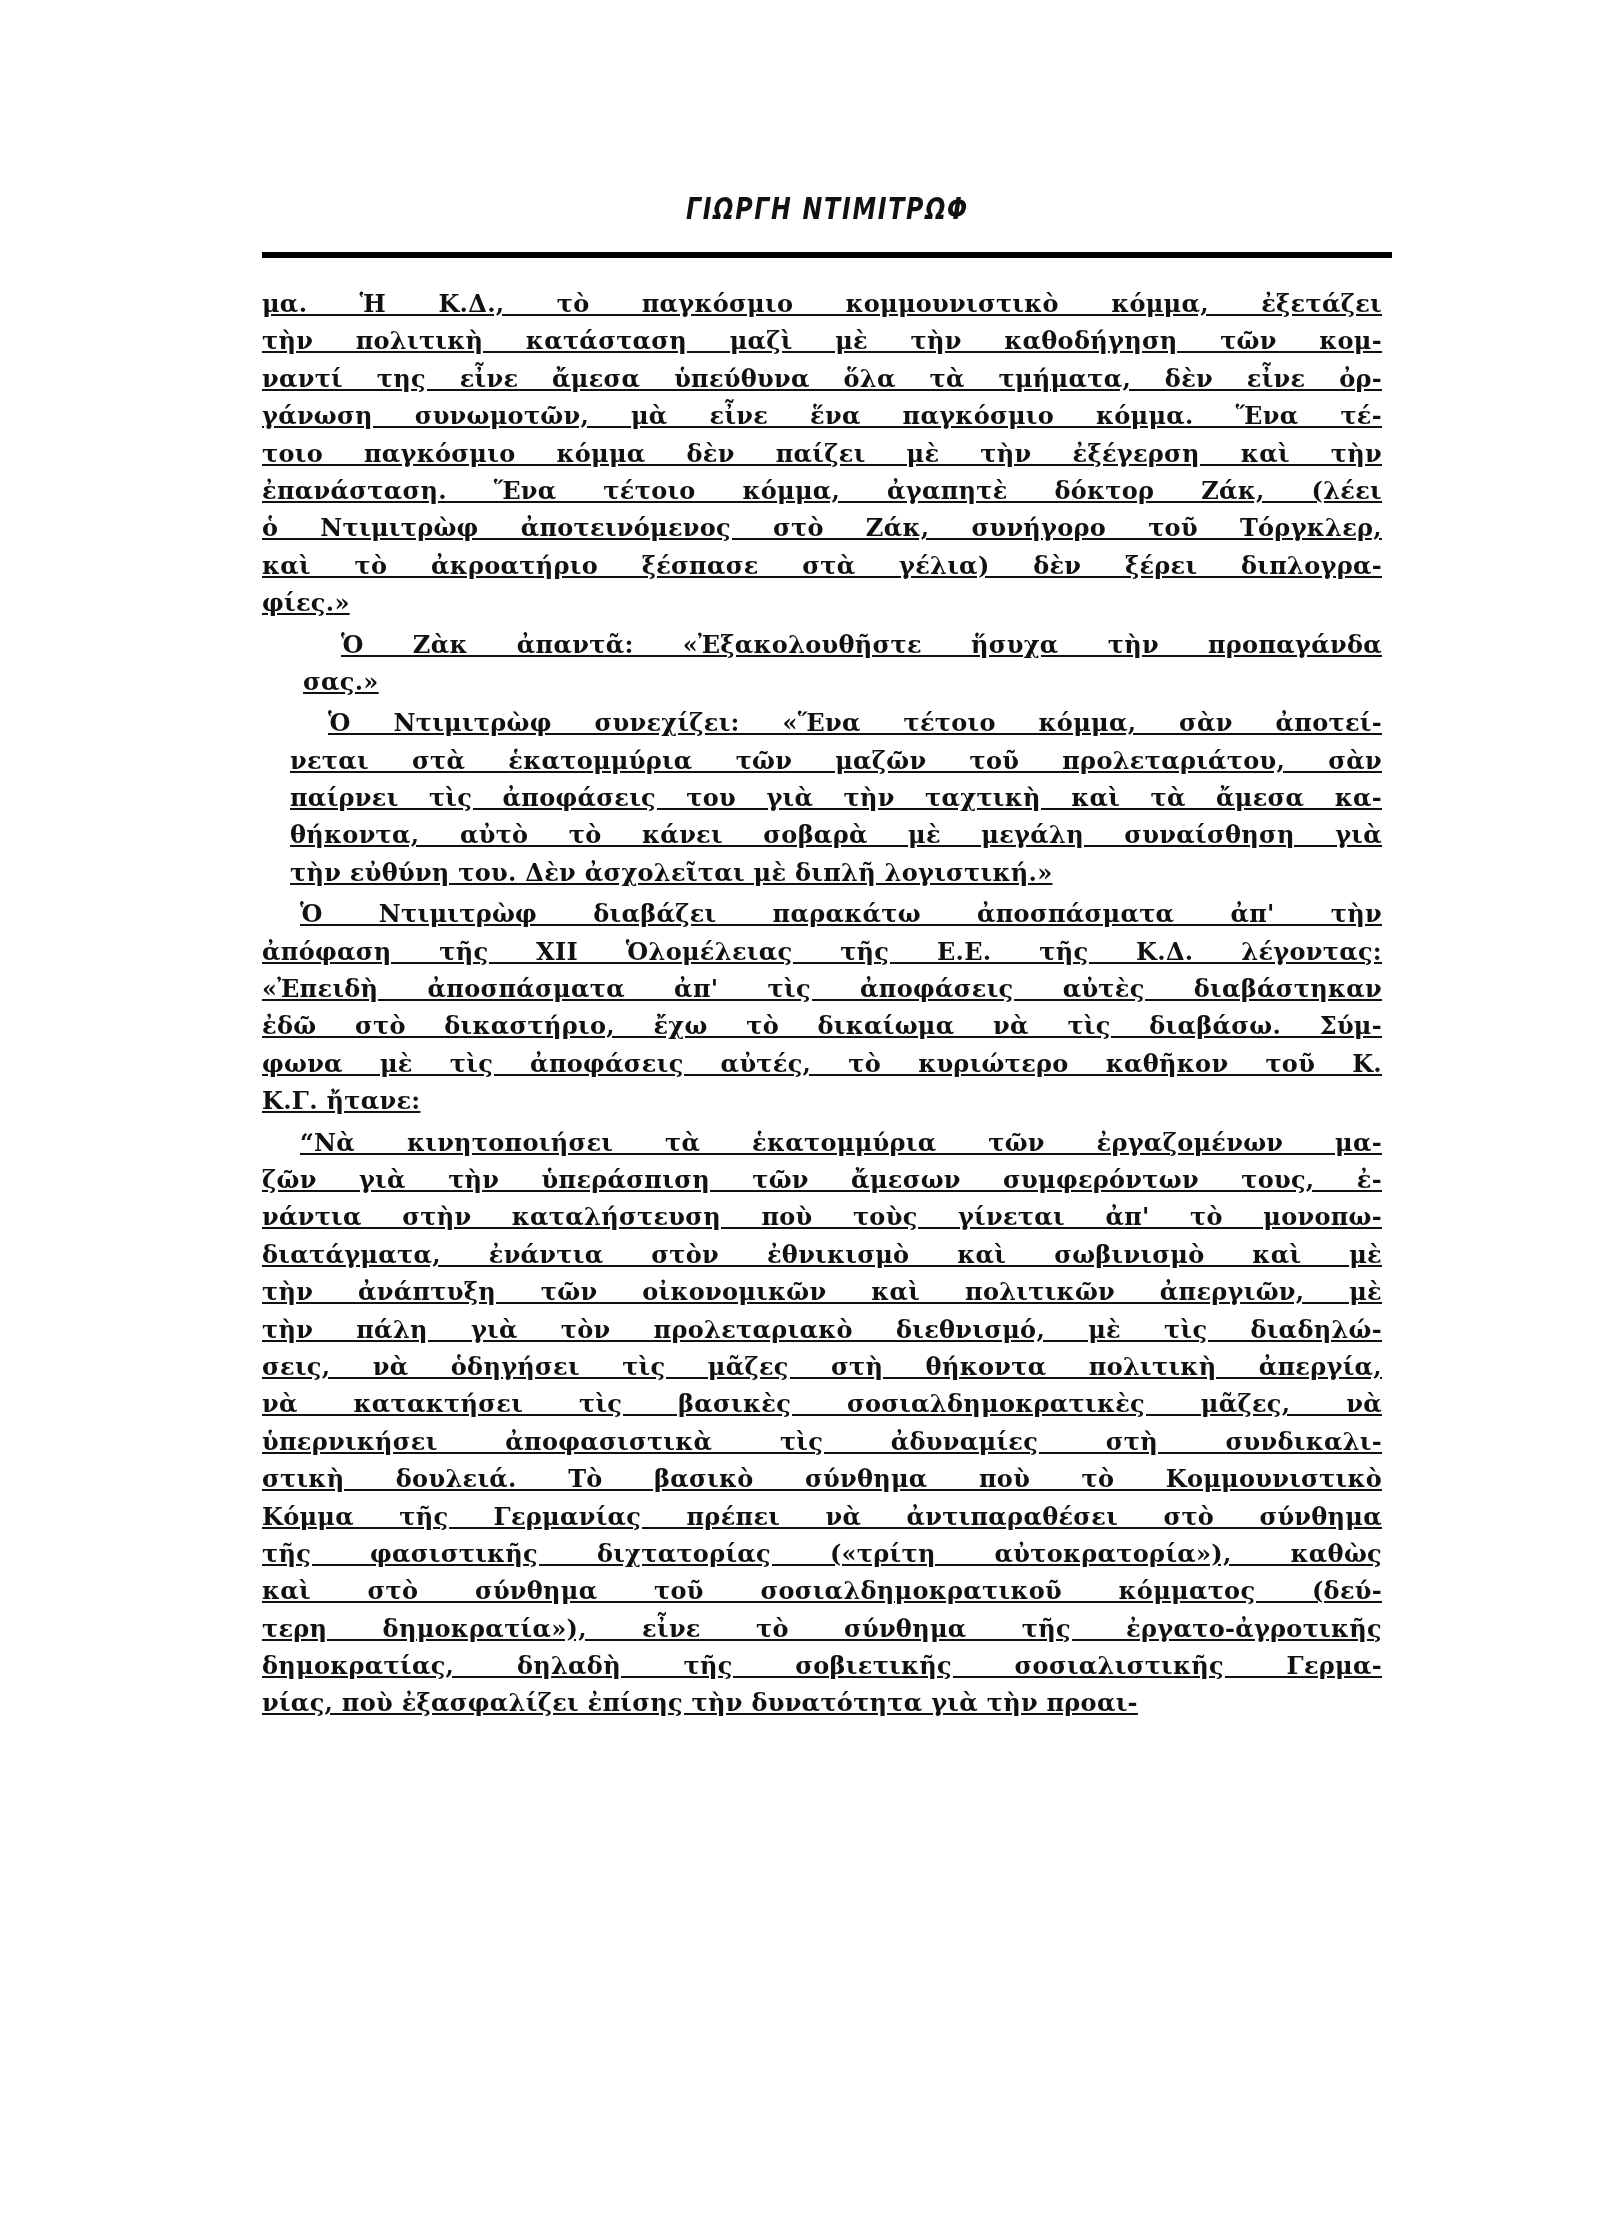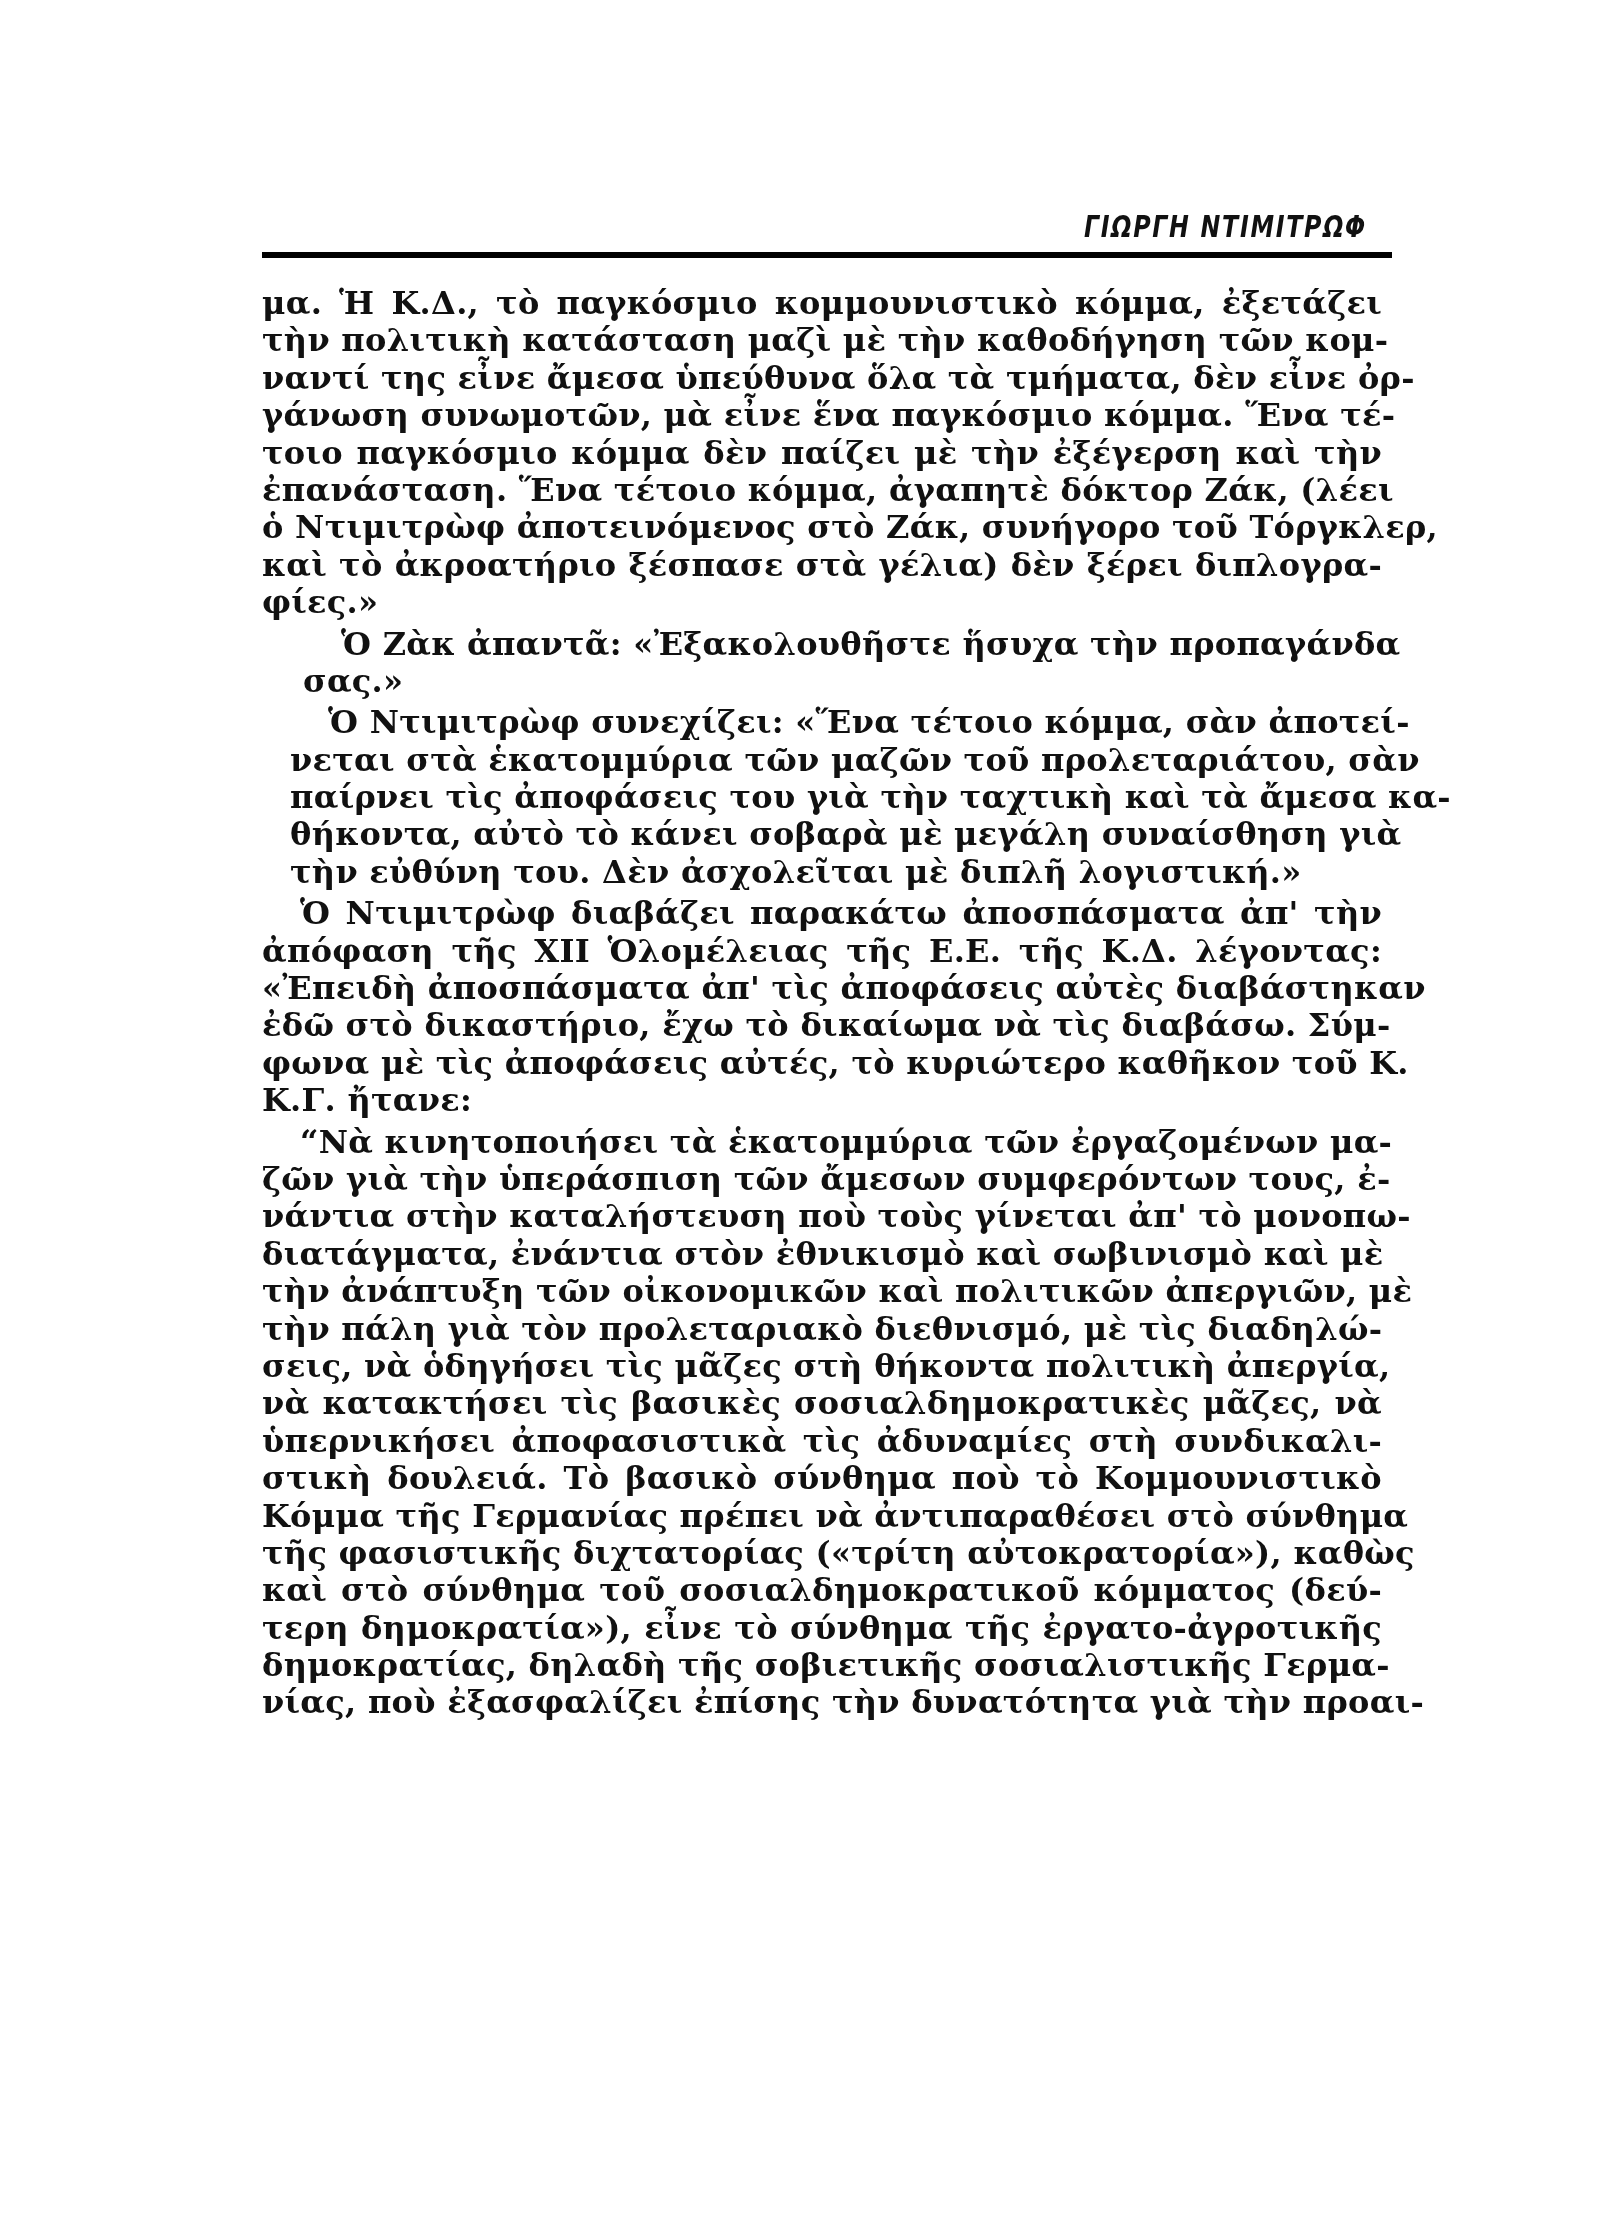--- a/index.html
+++ b/index.html
@@ -1,21 +1,21 @@
 <!DOCTYPE html>
 <html><head>
 <meta charset="utf-8">
 <style>
   html, body { margin:0; padding:0; background:#ffffff; }
   body { width:1600px; height:2231px; position:relative; overflow:hidden; }
   .page { position:absolute; left:262px; top:0; width:1130px; color:#111; font-family:"DejaVu Serif", serif; }
-  .header { position:absolute; top:190px; left:0; width:1130px; text-align:right;margin-top:18px; }
+  .header { position:absolute; top:190px; left:0; width:1130px; text-align:center; }
   .header-title { font-family:"DejaVu Sans Condensed","DejaVu Sans", sans-serif; font-size:31px; font-style:italic; letter-spacing:2px; font-weight:bold; transform:scaleX(0.85); display:inline-block; }
   .rule { position:absolute; top:252px; left:0; width:1130px; height:6px; background:#000; }
-  .body { position:absolute; top:285px; left:0; width:1120px; font-size:32px; line-height:37.4px; font-weight:bold; text-align:justify; letter-spacing:0.3px; }
+  .body { position:absolute; top:285px; left:0; width:1120px; font-size:24px; line-height:37.4px; font-weight:bold; text-align:justify; letter-spacing:0.3px;text-decoration:underline; }
   .line { display:block; text-align:justify; text-align-last:justify; white-space:nowrap; height:37.4px; overflow:visible; }
   .line.last { text-align-last:left; }
 </style>
 </head>
 <body>
 
 <div class="page">
   <div class="header">
     <span class="header-title">ΓΙΩΡΓΗ ΝΤΙΜΙΤΡΩΦ</span>
   </div>

